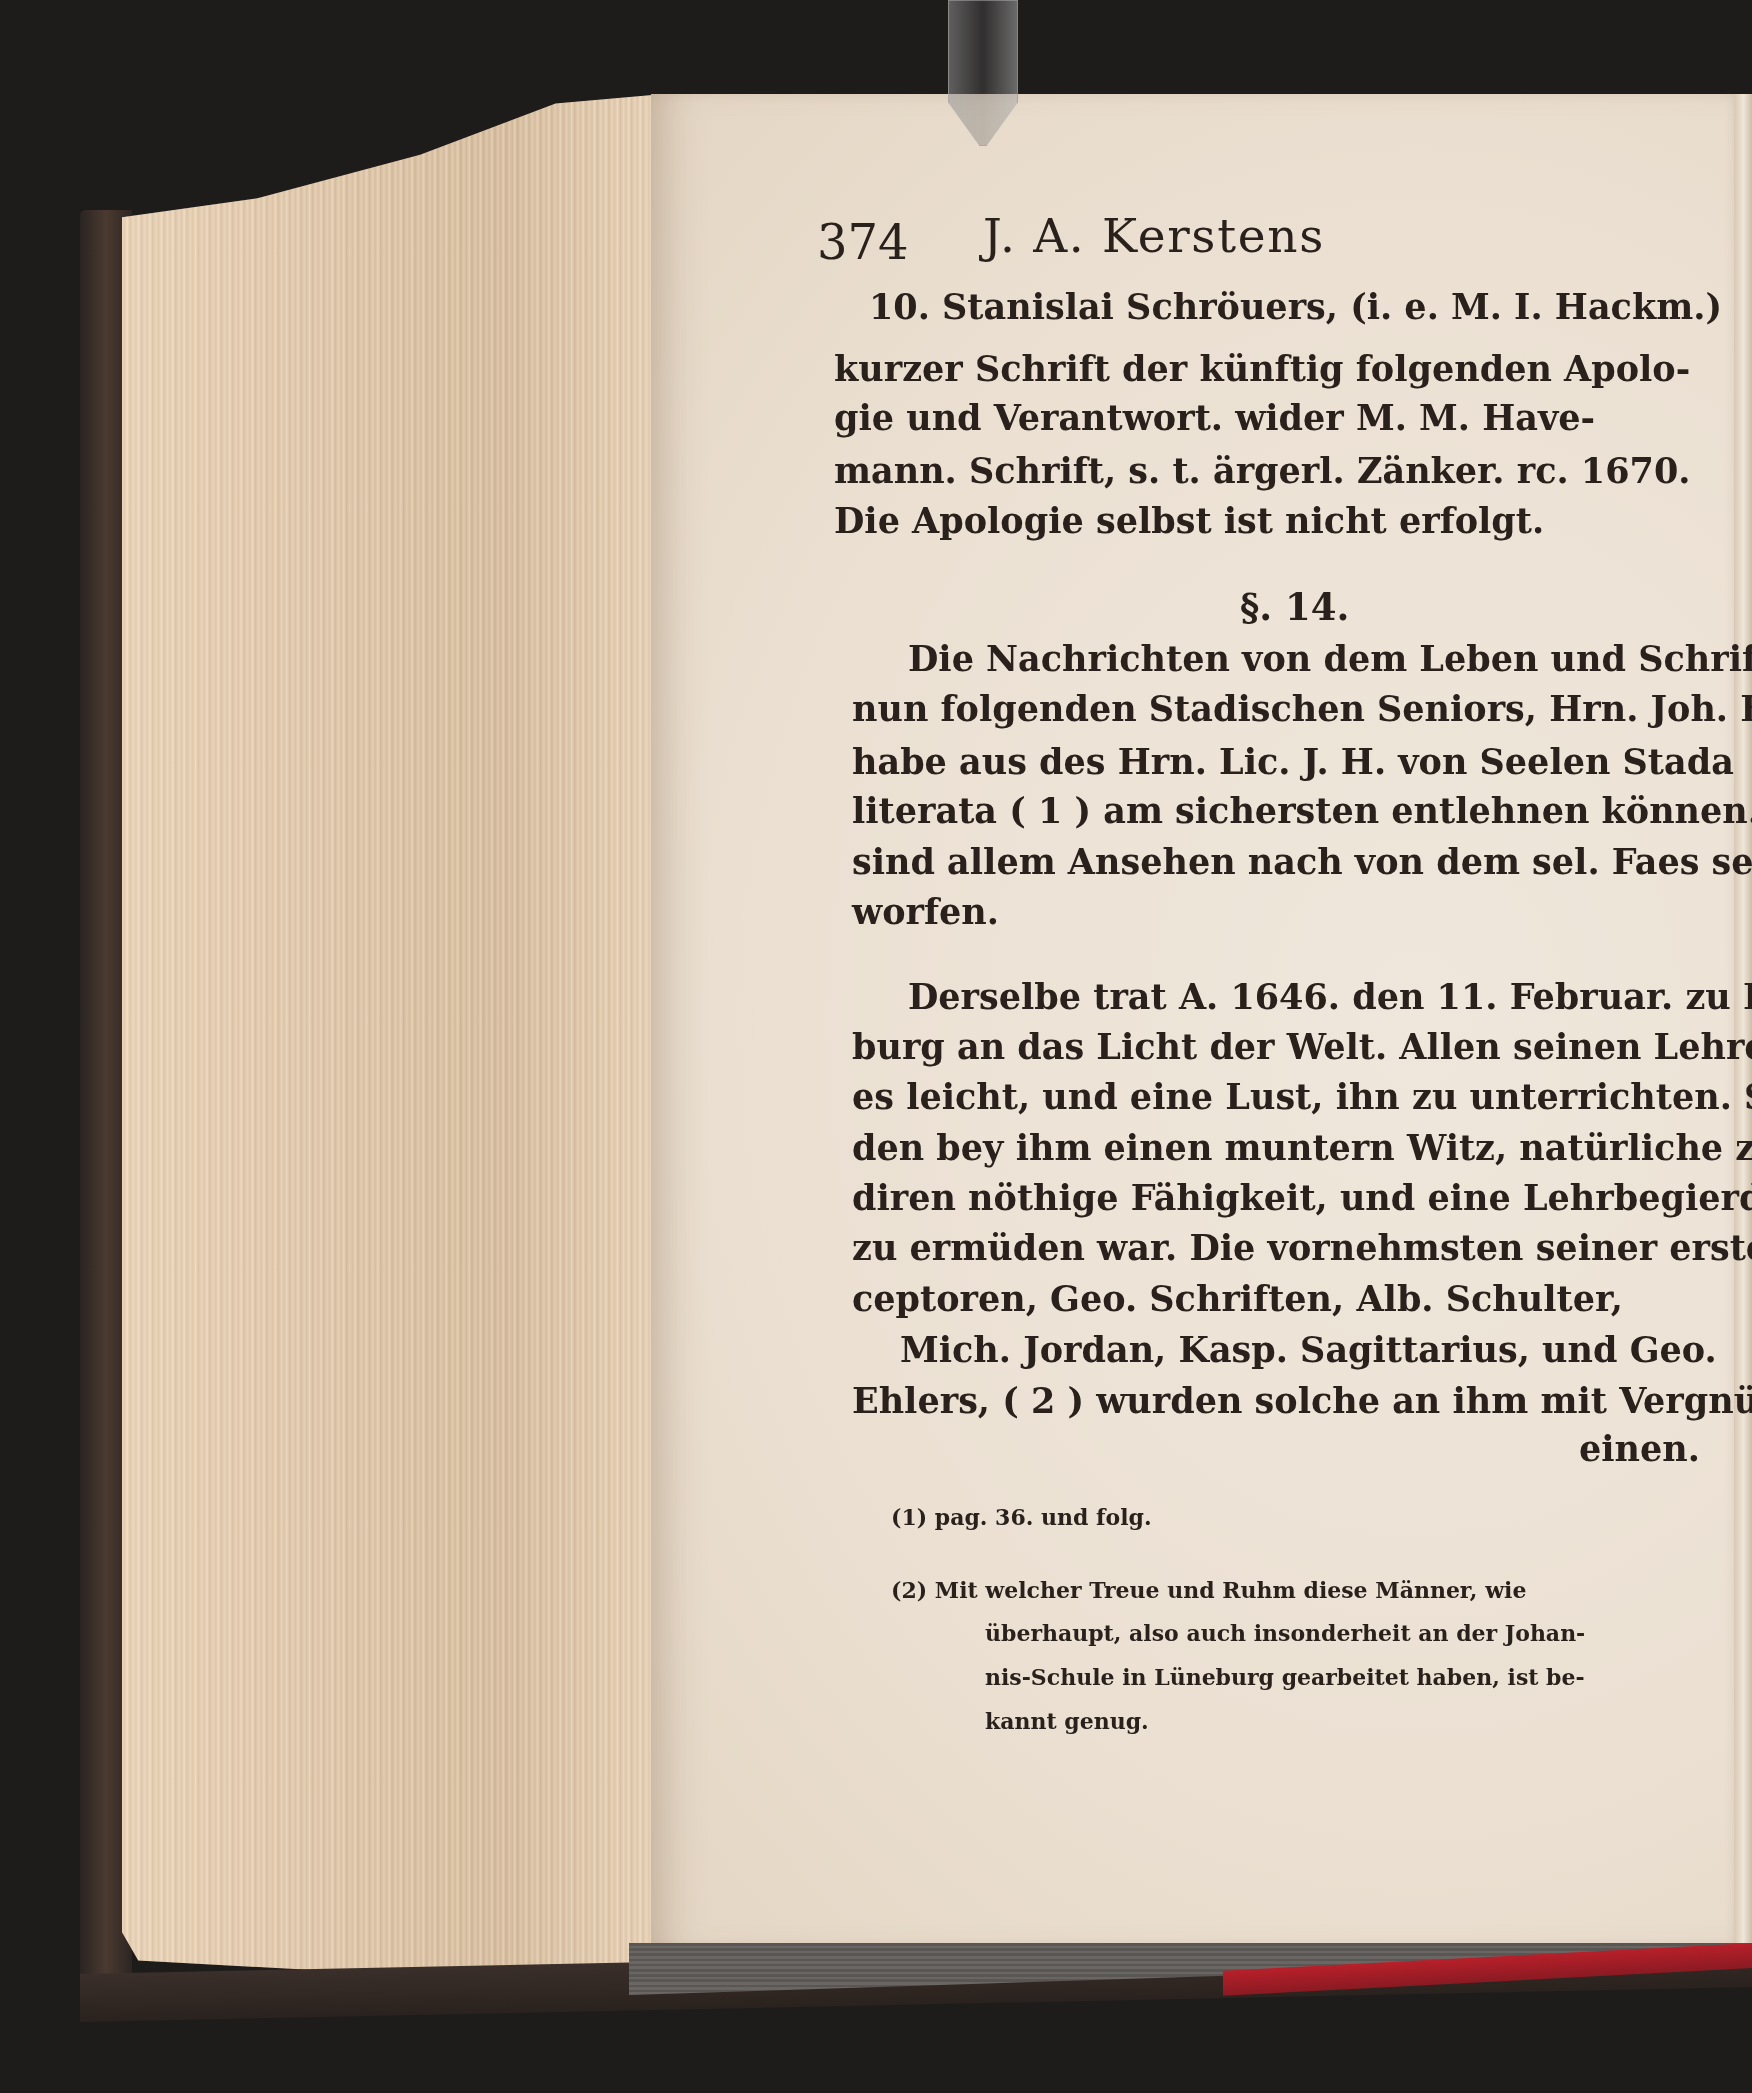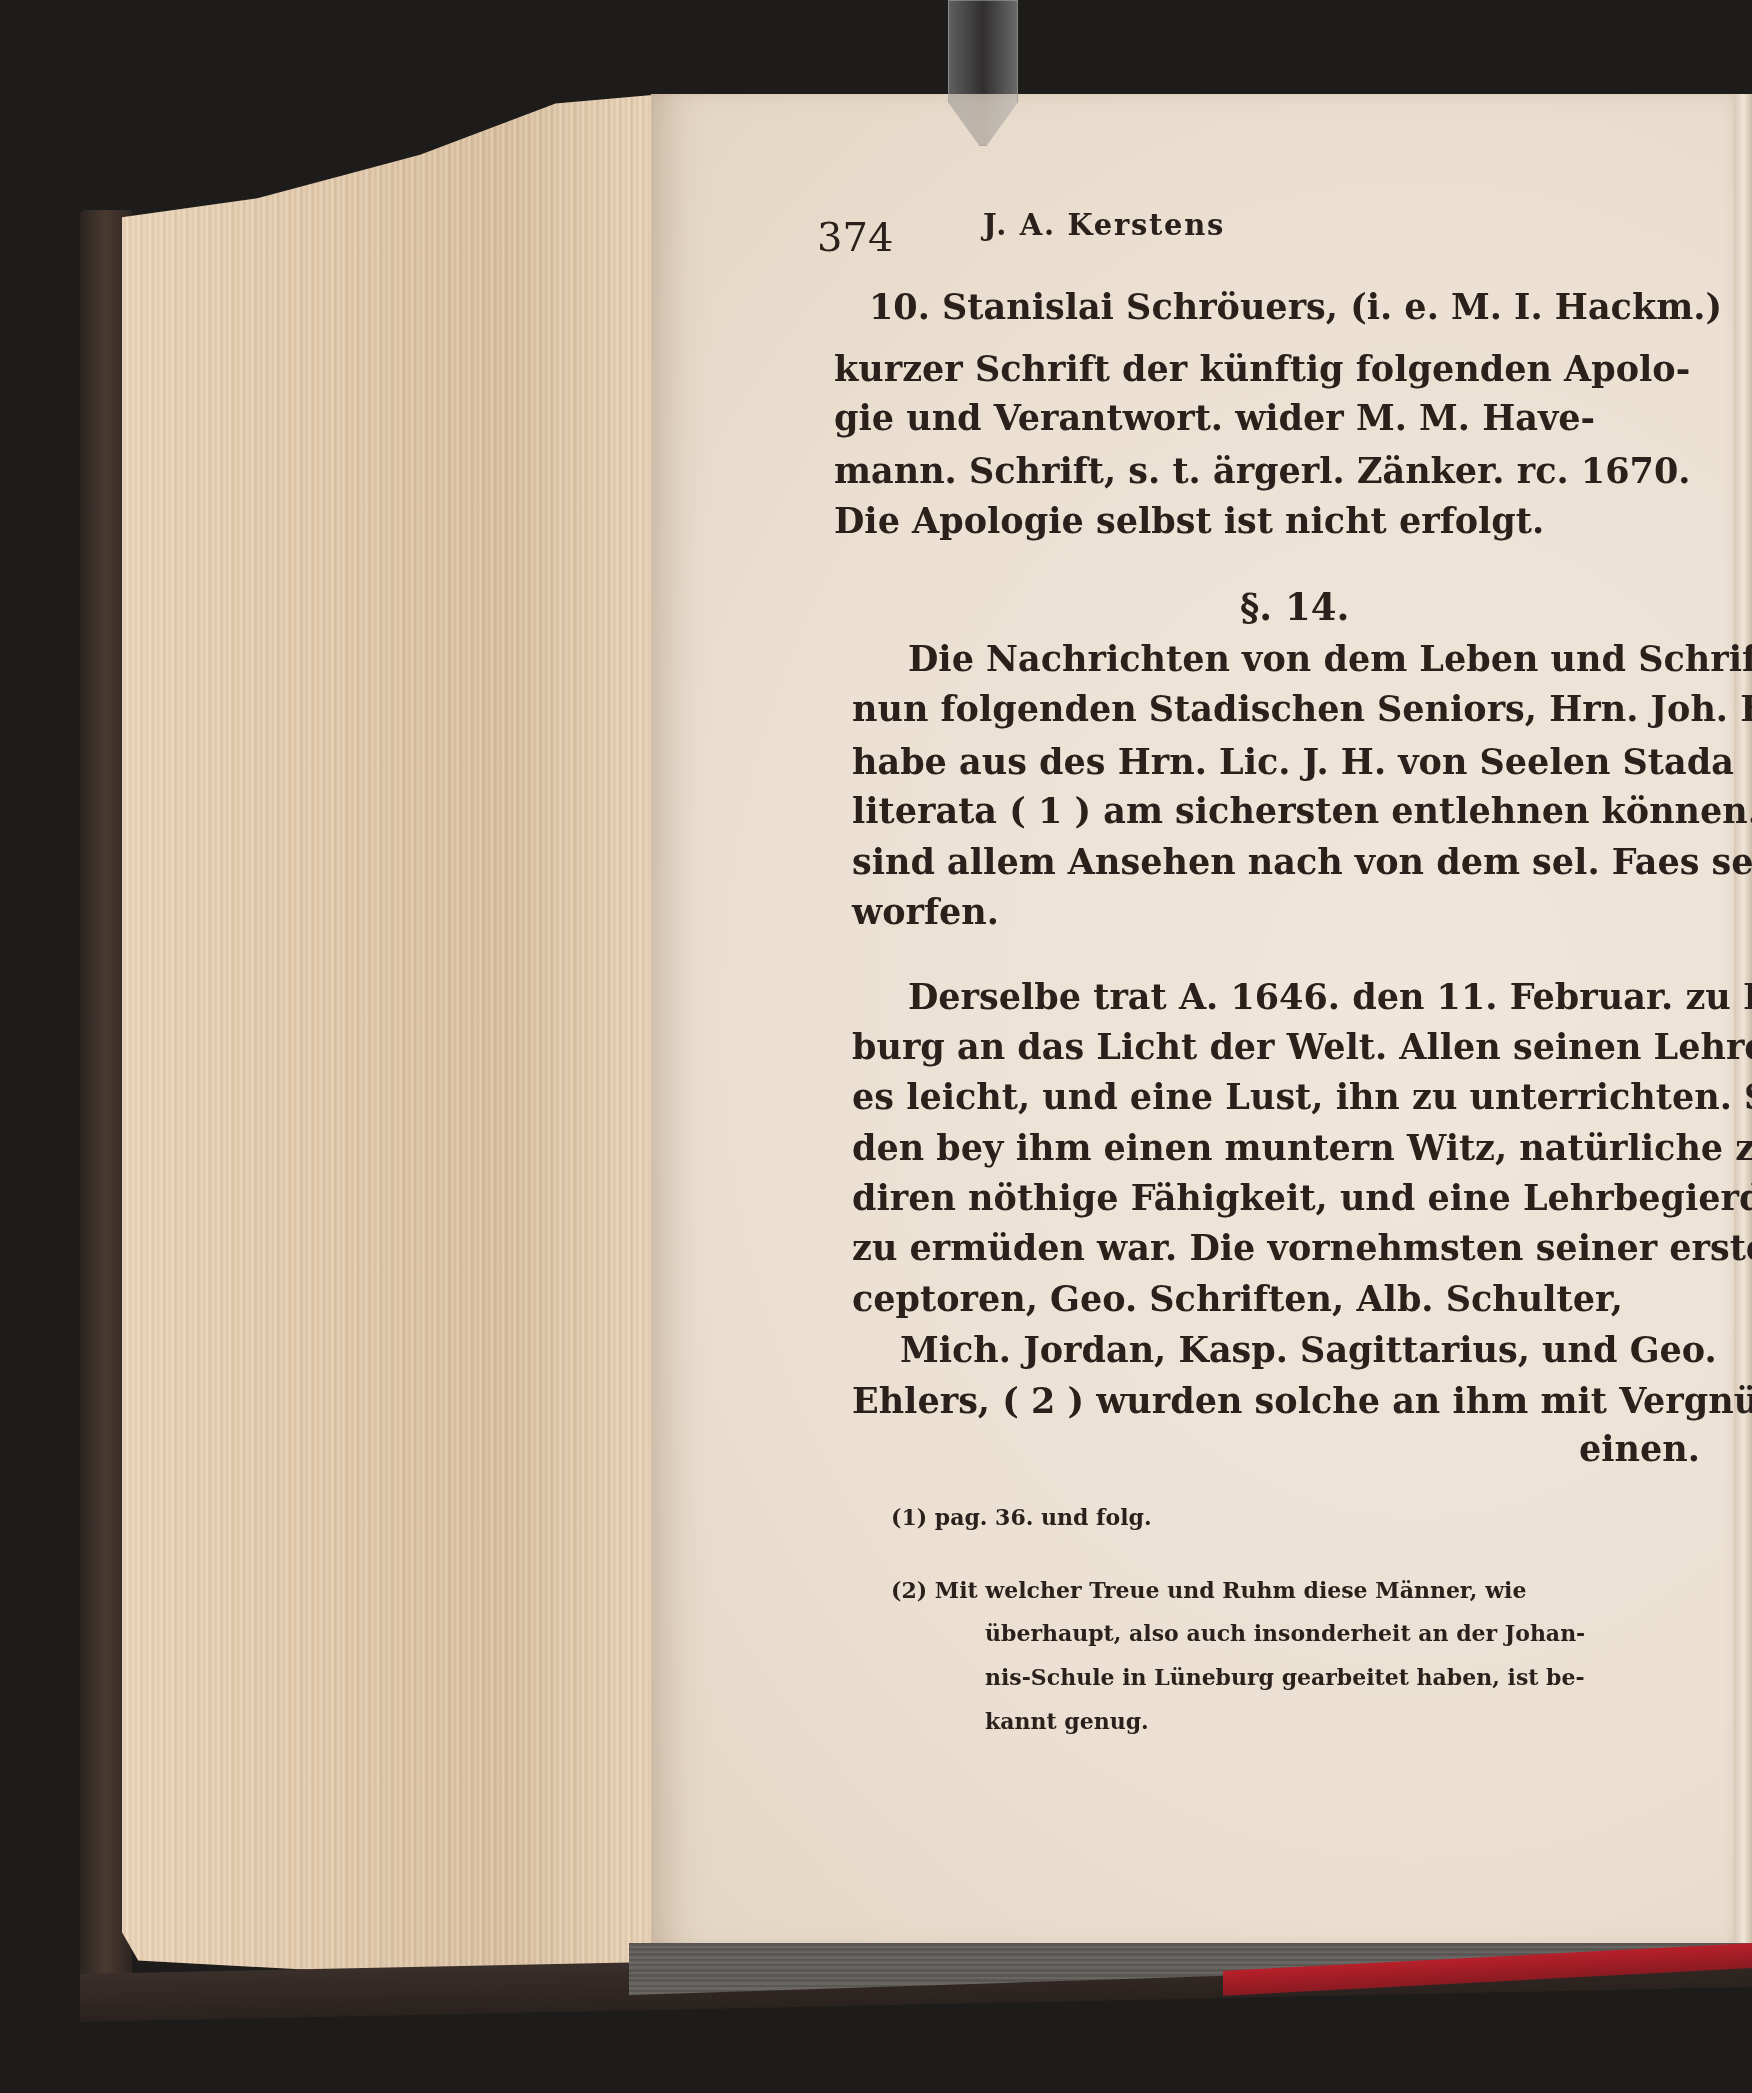--- a/index.html
+++ b/index.html
@@ -49,22 +49,22 @@
   }
   .bookmark {
     position:absolute; left:948px; top:0; width:68px; height:144px;
     background:linear-gradient(90deg,rgba(150,150,150,.55),rgba(90,90,90,.3),rgba(170,170,170,.55));
     border:1.7px solid rgba(160,160,160,.6);
     clip-path:polygon(0% 0%,100% 0%,100% 70%,55% 100%,45% 100%,0% 70%);
   }
   .text {
     position:absolute; color:#2a211c; white-space:nowrap;
   }
-  .folio { left:817px; top:214px; font-size:40px; }
-  .running-head { left:983px; top:208px; font-size:29px; font-weight:bold; letter-spacing:1.7px; }
+  .folio { left:817px; top:214px; font-size:48px; }
+  .running-head { left:983px; top:208px; font-size:47px; font-weight:normal; letter-spacing:1.7px; }
   .line { position:absolute; white-space:nowrap; color:#2a211c; font-size:35px; font-weight:bold; }
   .line.roman { font-weight:bold; }
   .section { position:absolute; left:1240px; top:585px; font-size:37px; color:#2a211c; font-weight:bold; }
   .fn { position:absolute; white-space:nowrap; color:#2a211c; font-size:22px; font-weight:bold; }
 </style>
 </head>
 <body>
 
 <div class="cover-left"></div>
 <div class="page-block"></div>

